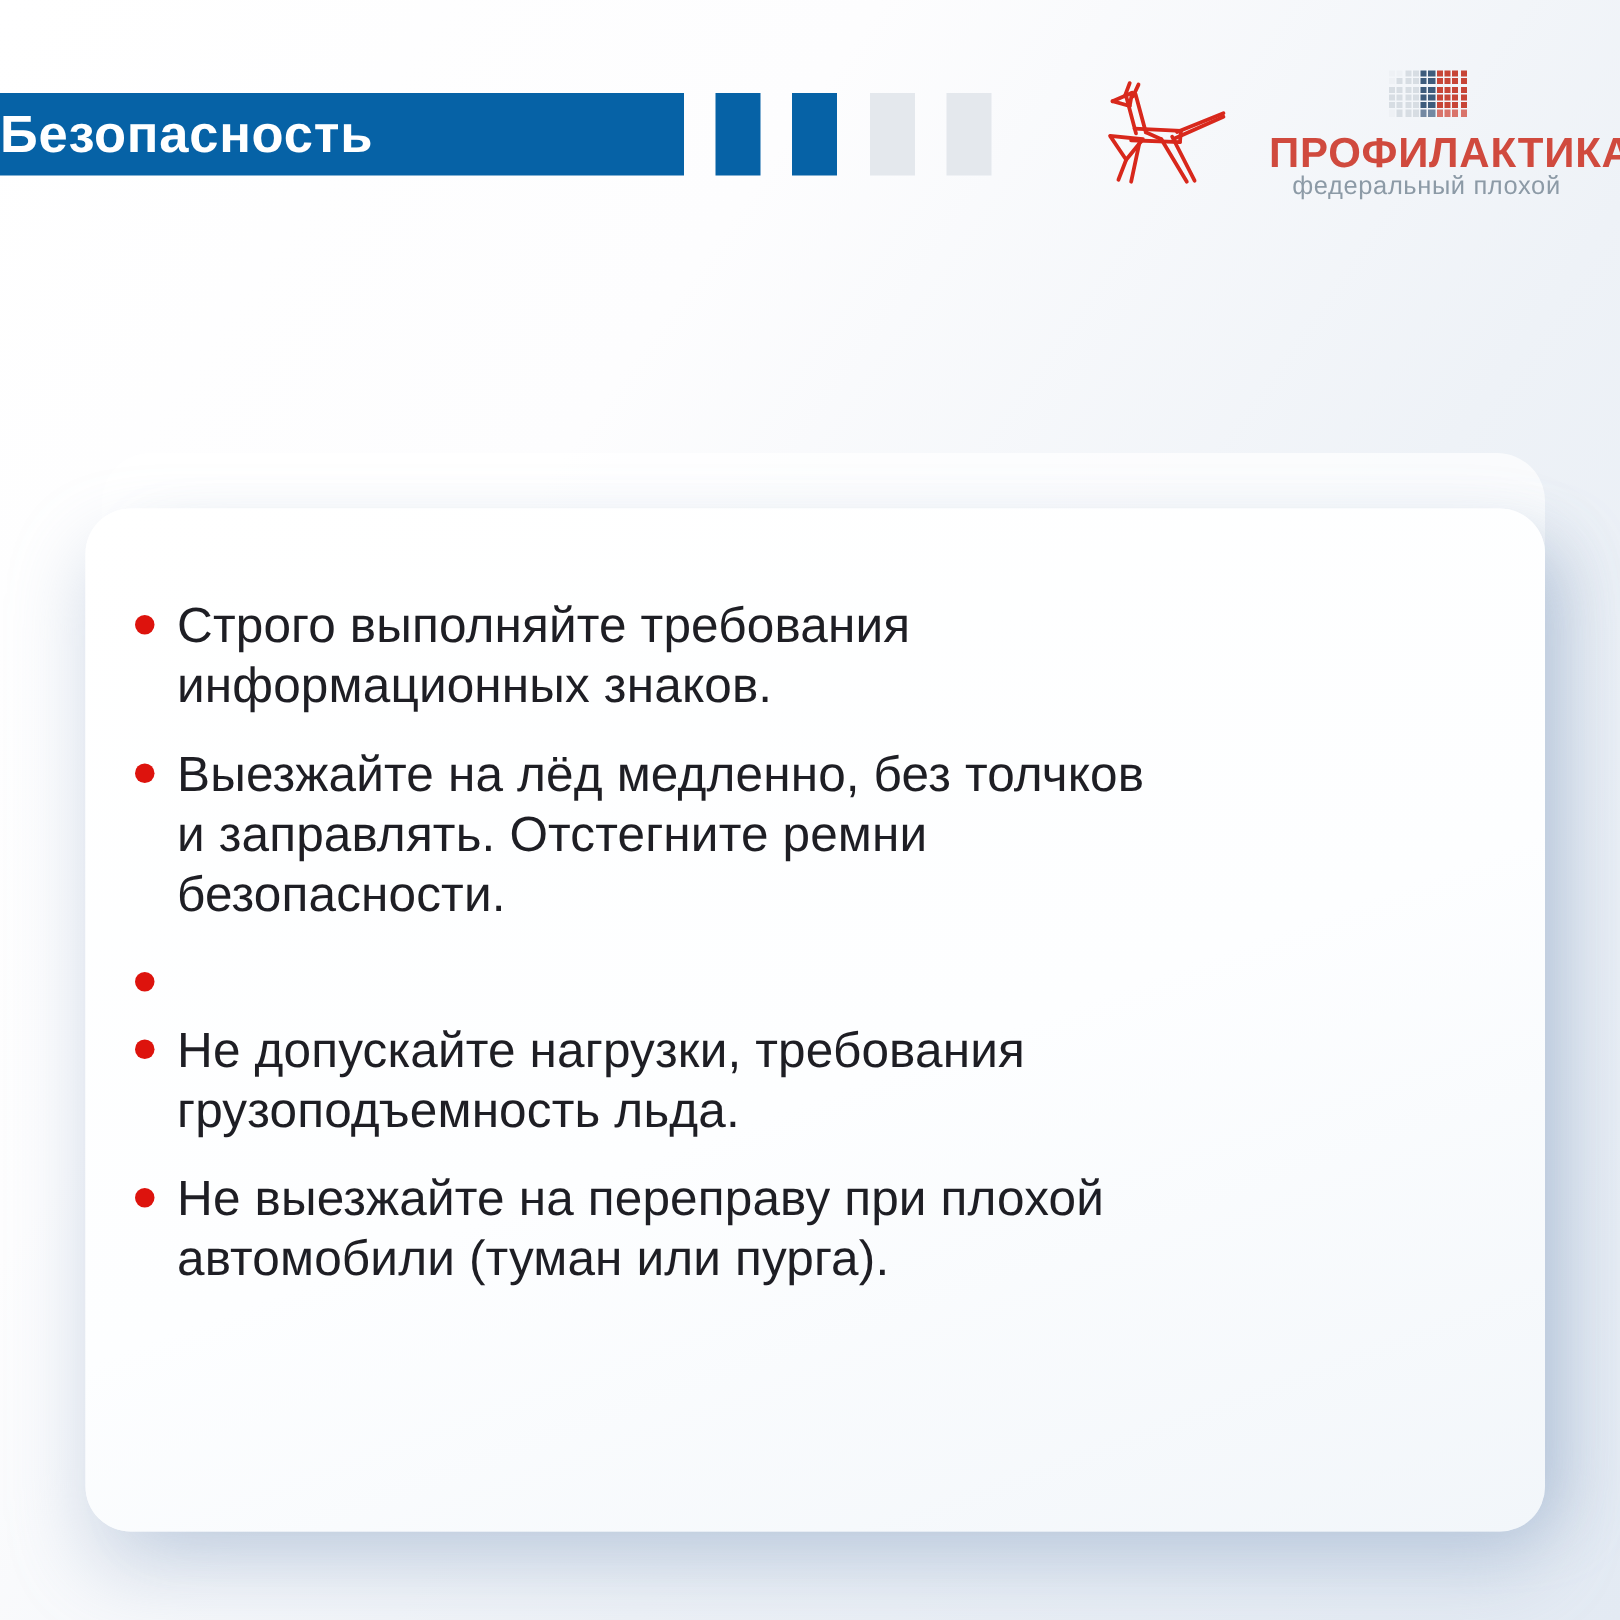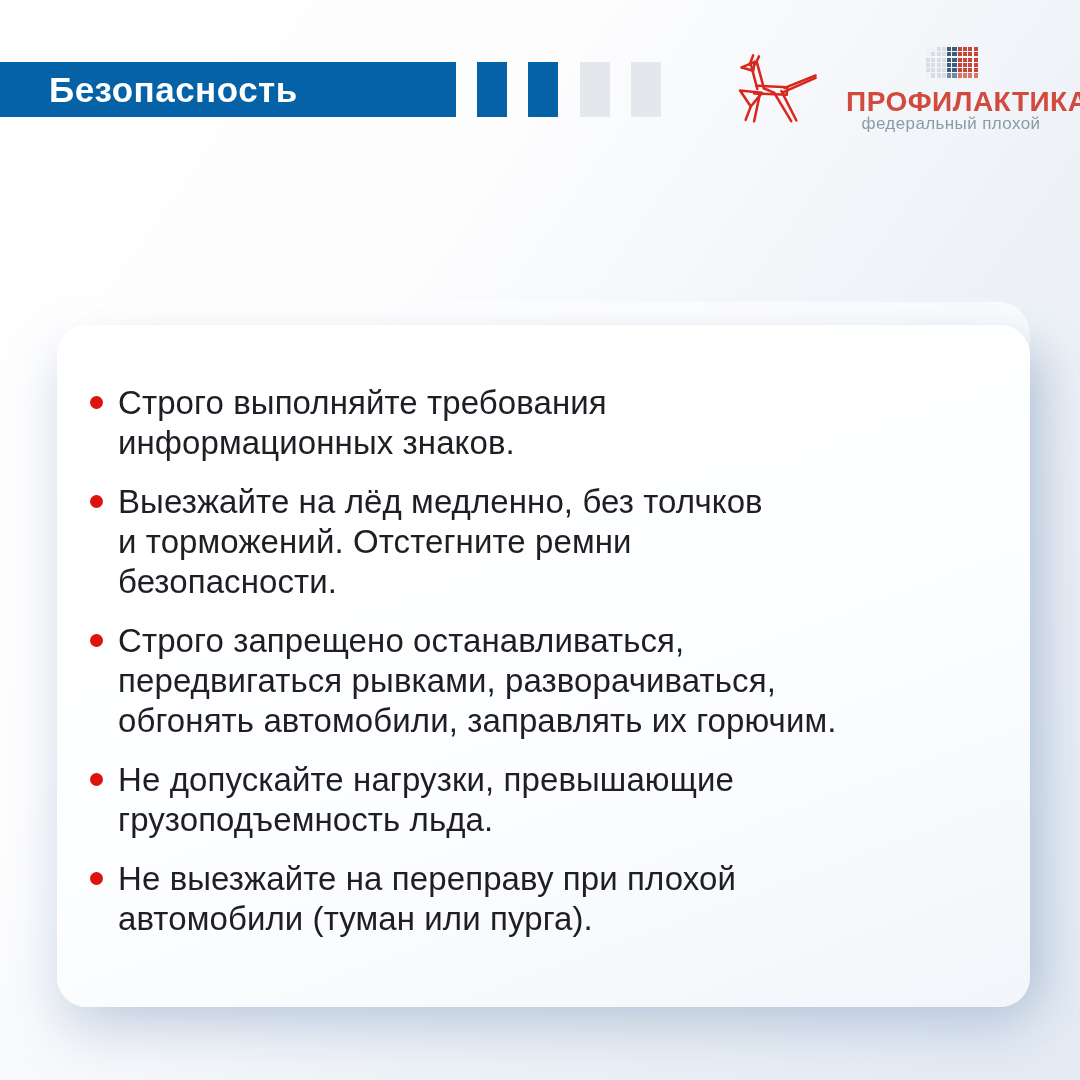--- a/index.html
+++ b/index.html
@@ -14,21 +14,21 @@
     background:
       linear-gradient(125deg, #ffffff 0%, #fdfdfe 32%, #eef2f7 64%, #e3eaf3 100%);
   }
 
   
   .header-bar {
     position: absolute; left: 0; top: 62px;
     width: 456px; height: 55px;
     background: #0662a6;
     display: flex; align-items: center;
-    padding-left: 49px; box-sizing: border-box;
+    box-sizing: border-box;
     color: #ffffff; font-size: 35px; font-weight: bold; letter-spacing: 0.5px;
   }
   .stripe {
     position: absolute; top: 62px; width: 30px; height: 55px;
   }
   .stripe.blue { background: #0662a6; }
   .stripe.gray { background: #e4e8ed; }
   .s1 { left: 477px; } .s2 { left: 528px; }
   .s3 { left: 580px; } .s4 { left: 631px; }
 
@@ -64,21 +64,21 @@
   }
 
   
   .card-backdrop {
     position: absolute; left: 68px; top: 302px;
     width: 962px; height: 680px;
     border-radius: 32px;
     background: rgba(255,255,255,0.7);
   }
   .card {
-    position: absolute; left: 57px; top: 325px;
+    position: absolute; left: 57px; top: 339px;
     width: 973px; height: 682px;
     border-radius: 30px;
     background: linear-gradient(160deg, #ffffff 0%, #fdfeff 55%, #f2f6fa 100%);
     box-shadow: 0 25px 50px rgba(148,170,199,0.40), 30px 10px 45px -18px rgba(148,170,199,0.45);
     box-sizing: border-box;
     padding: 58px 36px 0 33px;
   }
   .bullets { list-style: none; margin: 0; padding: 0; }
   .bullet {
     display: flex; align-items: flex-start;
@@ -209,32 +209,29 @@
   <div class="card">
     <ul class="bullets">
       <li class="bullet">
         <span class="dot"></span>
         <span class="btext">Строго выполняйте требования
 информационных знаков.</span>
       </li>
       <li class="bullet">
         <span class="dot"></span>
         <span class="btext">Выезжайте на лёд медленно, без толчков
-и торможений. Отстегните ремни
+и заправлять. Отстегните ремни
 безопасности.</span>
       </li>
       <li class="bullet">
         <span class="dot"></span>
-        <span class="btext">Строго запрещено останавливаться,
-передвигаться рывками, разворачиваться,
-обгонять автомобили, заправлять их горючим.</span>
-      </li>
-      <li class="bullet">
-        <span class="dot"></span>
-        <span class="btext">Не допускайте нагрузки, превышающие
+      </li>
+      <li class="bullet">
+        <span class="dot"></span>
+        <span class="btext">Не допускайте нагрузки, требования
 грузоподъемность льда.</span>
       </li>
       <li class="bullet">
         <span class="dot"></span>
         <span class="btext">Не выезжайте на переправу при плохой
 автомобили (туман или пурга).</span>
       </li>
     </ul>
   </div>
 

